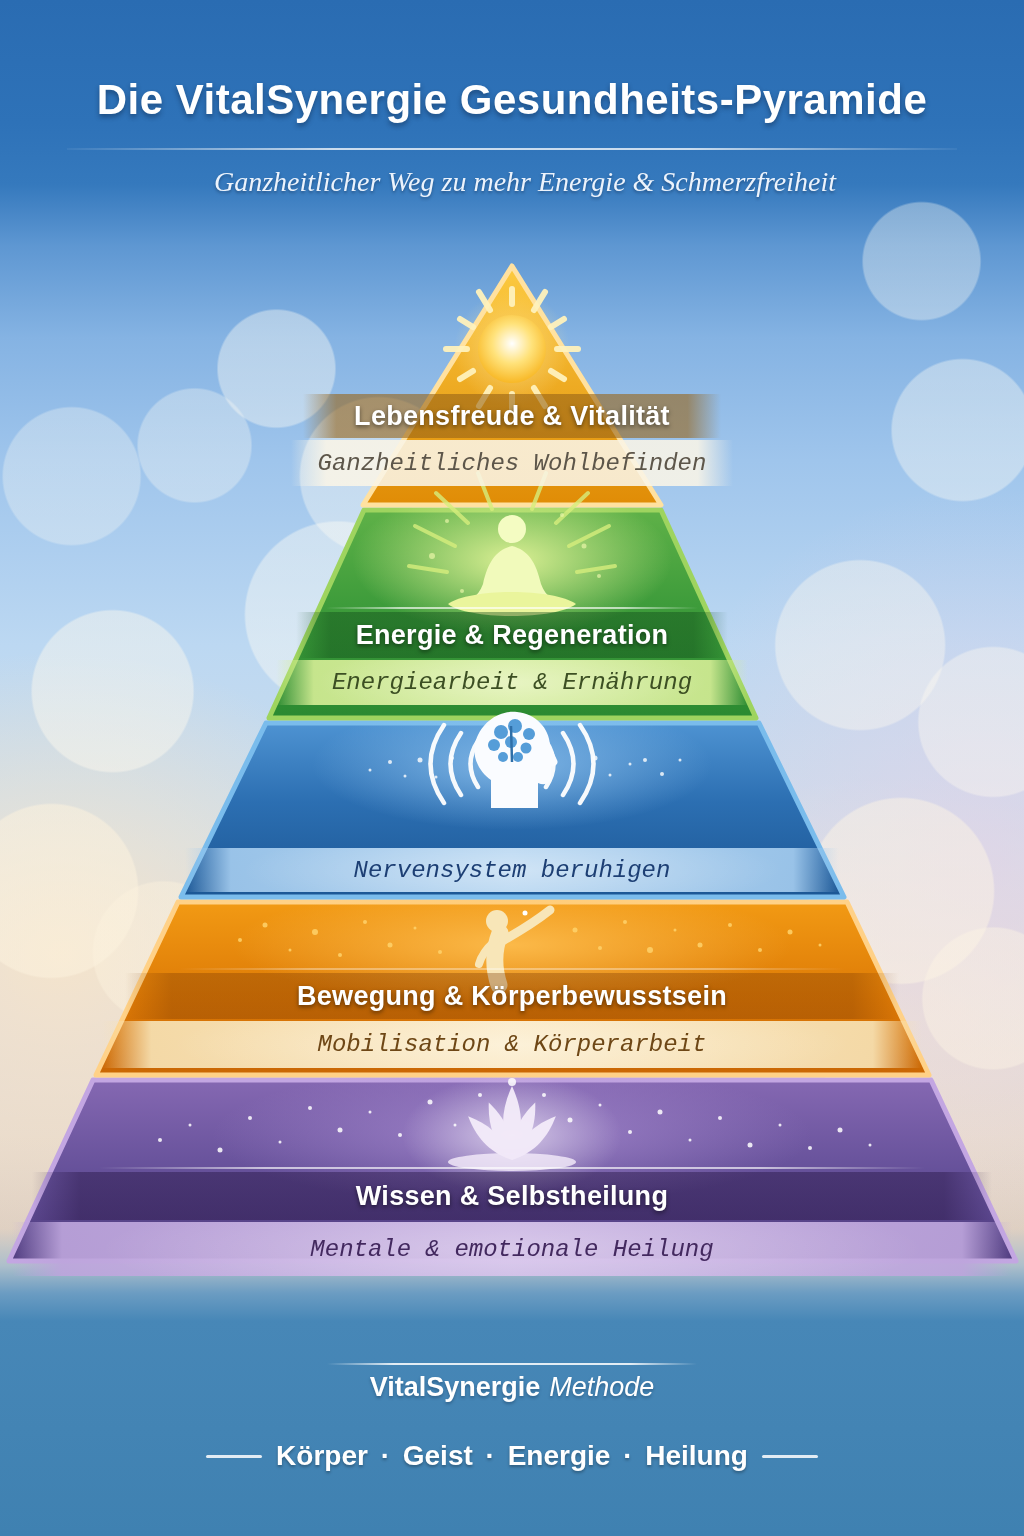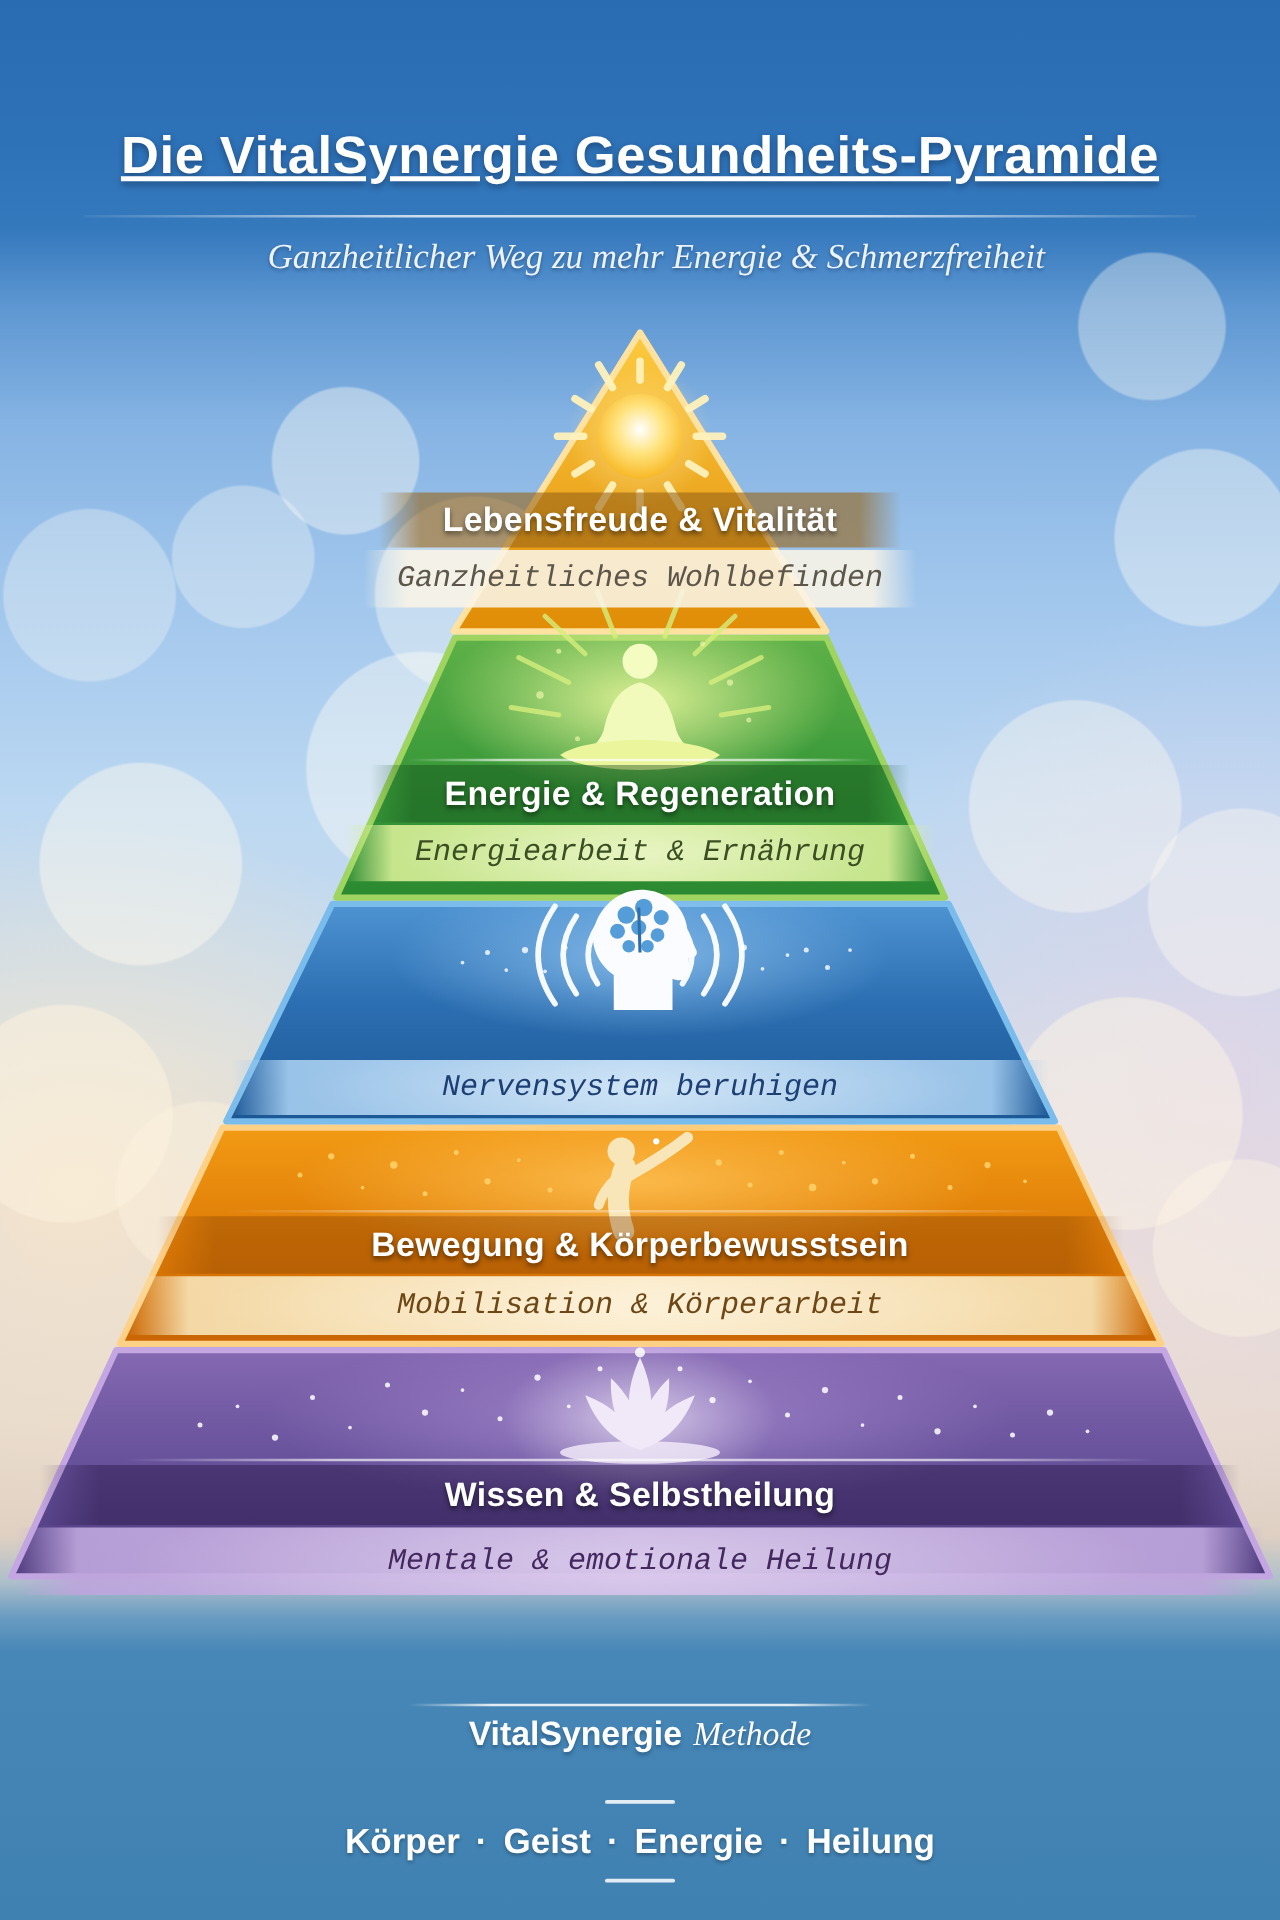--- a/index.html
+++ b/index.html
@@ -24,22 +24,22 @@
       radial-gradient(circle at 97% 65%, rgba(253,244,228,.45) 0 70px, rgba(253,244,228,0) 72px),
       radial-gradient(circle at 85% 73%, rgba(253,244,228,.40) 0 62px, rgba(253,244,228,0) 64px),
       radial-gradient(ellipse 520px 430px at 6% 62%,  rgba(249,230,200,.85), rgba(249,230,200,0) 70%),
       radial-gradient(ellipse 480px 520px at 96% 56%, rgba(226,210,232,.65), rgba(226,210,232,0) 72%),
       radial-gradient(ellipse 560px 340px at 88% 66%, rgba(250,233,206,.55), rgba(250,233,206,0) 70%),
       linear-gradient(180deg,#2A6CB2 0%,#2E72B8 8%,#3579BD 12%,#5E97D2 16%,#85B3E3 22%,
         #9FC5EC 30%,#BCD8F2 42%,#CFDDEA 55%,#DCD8DE 65%,#E4D8CE 74%,#DECFC2 80%,
         #ADBFCB 82.4%,#6B9CC2 84.2%,#4787B7 86%,#3F81B1 100%);
   }
   .header{position:absolute;top:0;left:0;width:100%;text-align:center;color:#fff;z-index:3;}
-  .header h1{margin:100px 0 0;font-size:42px;font-weight:bold;letter-spacing:.5px;
-    text-shadow:0 3px 5px rgba(10,30,60,.45);text-decoration:underline;}
+  .header h1{margin:76px 0 0;font-size:42px;font-weight:bold;letter-spacing:.5px;
+    text-shadow:0 3px 5px rgba(10,30,60,.45);}
   .header-divider{margin:24px auto 0;width:890px;height:2px;
     background:linear-gradient(90deg,rgba(255,255,255,.05),rgba(255,255,255,.75) 30% 70%,rgba(255,255,255,.05));}
   .header-subtitle{margin:16px 0 0;font-family:"Liberation Serif",serif;font-style:italic;
     font-size:28px;color:#ECF3FC;text-shadow:0 2px 3px rgba(10,30,60,.4);padding-left:26px;}
   .pyramid-svg{position:absolute;inset:0;z-index:1;}
   .band{position:absolute;display:flex;align-items:center;justify-content:center;
     text-align:center;z-index:2;}
   .band.title{font-weight:bold;color:#fff;font-size:27px;letter-spacing:.3px;
     text-shadow:0 2px 4px rgba(0,0,0,.5);}
   .band.sub{font-family:Liberation Mono, monospace;font-style:italic;font-size:24px;}
@@ -72,23 +72,23 @@
     background:radial-gradient(ellipse 55% 140% at 50% 50%,rgba(255,250,255,.35),rgba(255,250,255,0) 75%),
       linear-gradient(90deg,rgba(189,165,220,0),rgba(189,165,220,.92) 5%,rgba(203,181,229,.94) 50%,rgba(189,165,220,.92) 95%,rgba(189,165,220,0));}
   .signature{position:absolute;top:1295px;left:0;width:100%;text-align:center;z-index:3;
     font-family:"Liberation Serif",serif;font-style:italic;font-size:56px;color:#fff;
     text-shadow:0 3px 6px rgba(20,50,80,.5);}
   .sig-divider{position:absolute;top:1363px;left:327px;width:370px;height:2px;z-index:3;
     background:linear-gradient(90deg,transparent,rgba(255,255,255,.85) 18% 82%,transparent);}
   .brand{position:absolute;top:1372px;left:0;width:100%;text-align:center;color:#fff;
     font-size:27px;z-index:3;text-shadow:0 2px 3px rgba(20,50,80,.4);}
   .brand .b{font-weight:bold;}
-  .brand .m{font-family:Liberation Serif, serif;font-style:italic;margin-left:9px;}
+  .brand .m{font-family:Liberation Sans, sans-serif;font-style:italic;margin-left:9px;}
   .tagline{position:absolute;top:1440px;left:0;width:100%;display:flex;align-items:center;
-    justify-content:center;gap:14px;color:#fff;z-index:3;flex-direction:column;}
+    justify-content:center;gap:14px;color:#fff;z-index:3;}
   .tagline .text{font-weight:bold;font-size:28px;word-spacing:5px;
     text-shadow:0 2px 3px rgba(0,0,0,.3);}
   .tagline .dash{width:56px;height:3px;background:rgba(255,255,255,.85);border-radius:2px;}
 </style>
 </head>
 <body>
 
 <div class="canvas">
   <div class="bg"></div>
 

